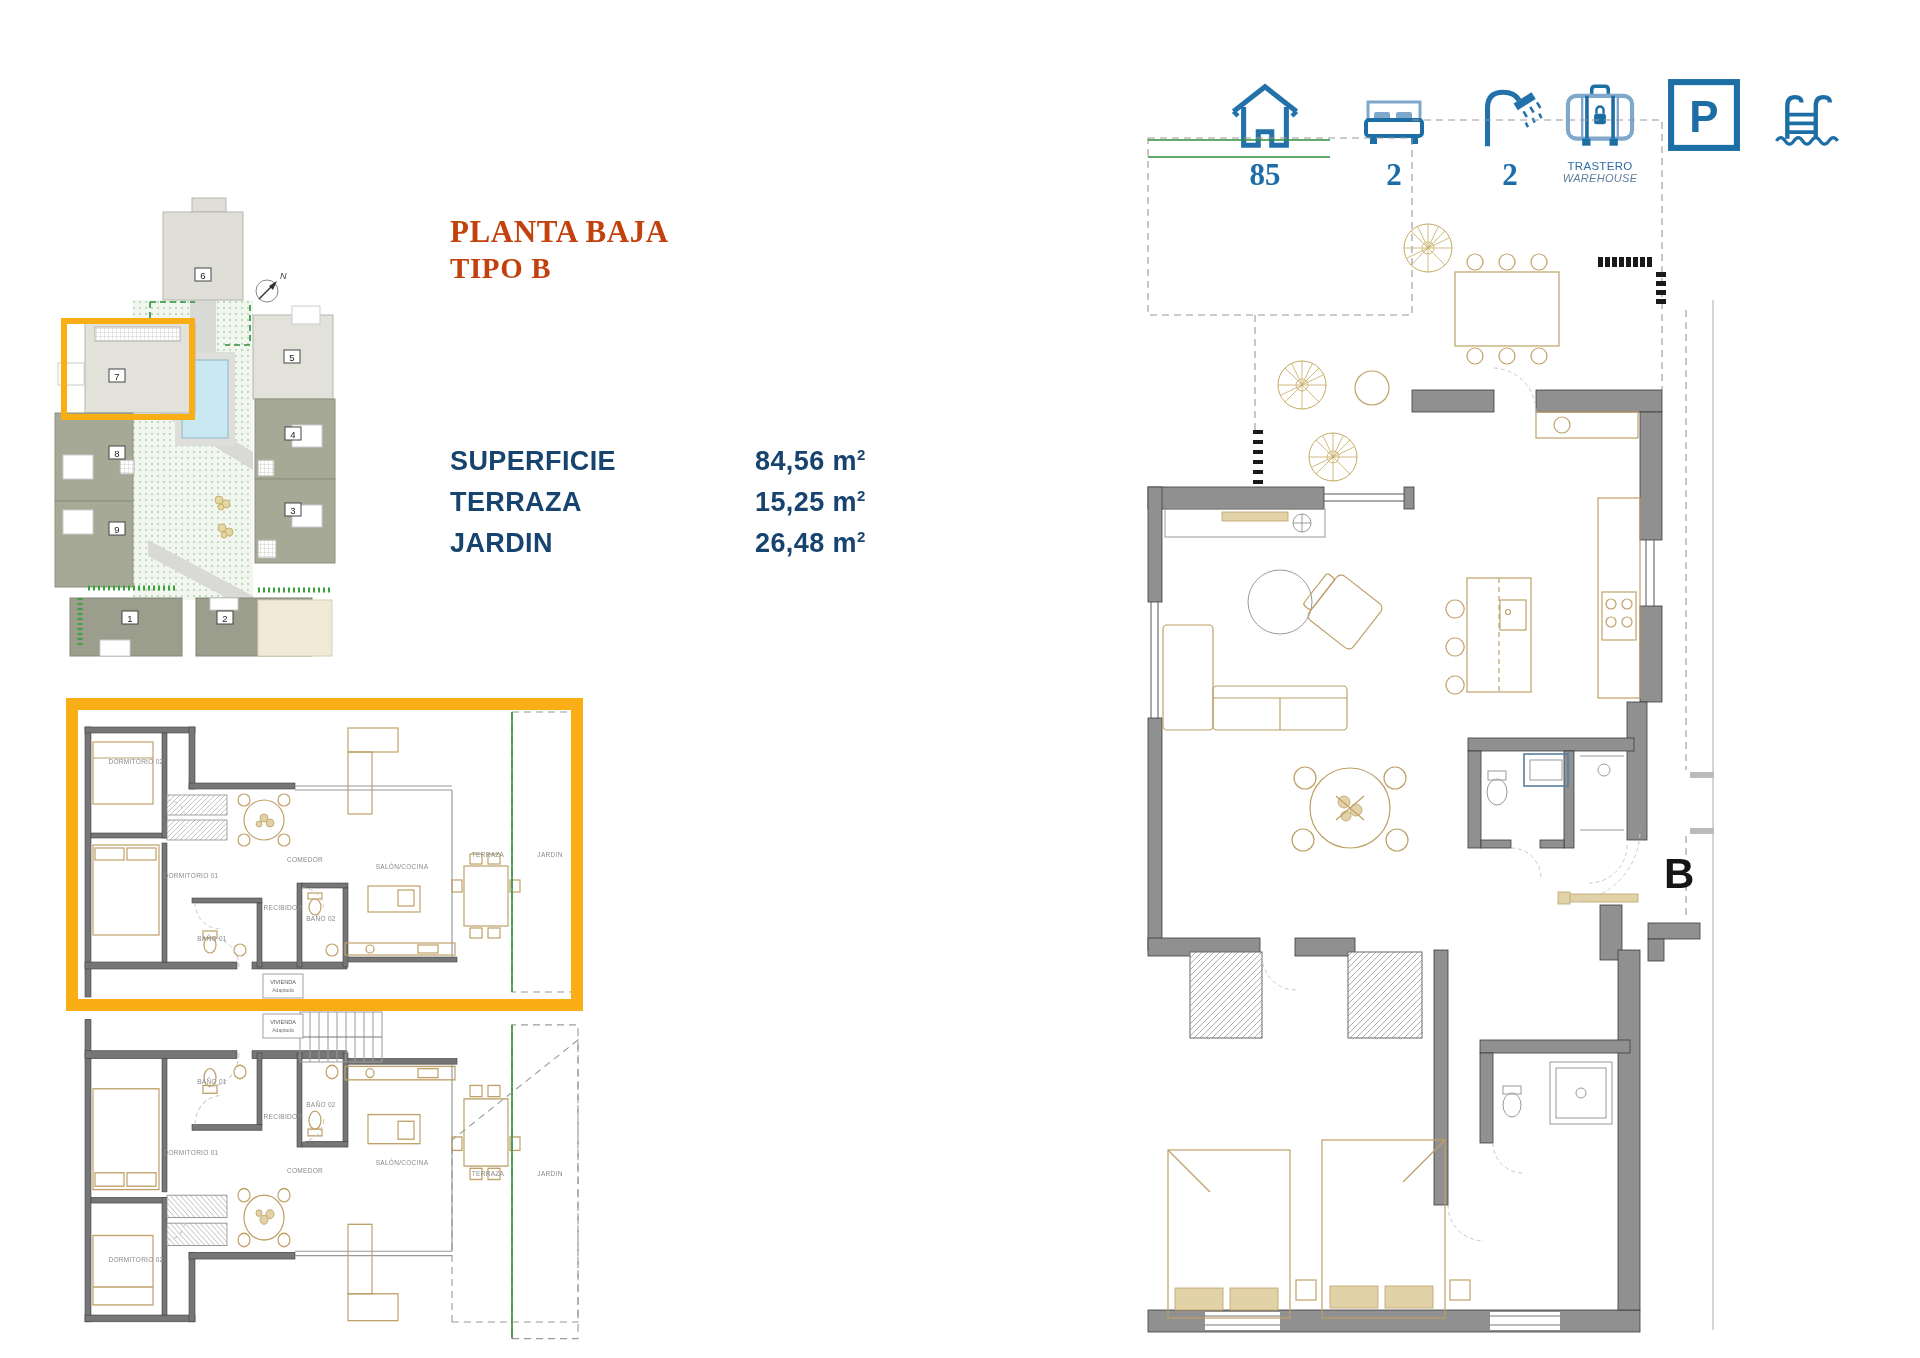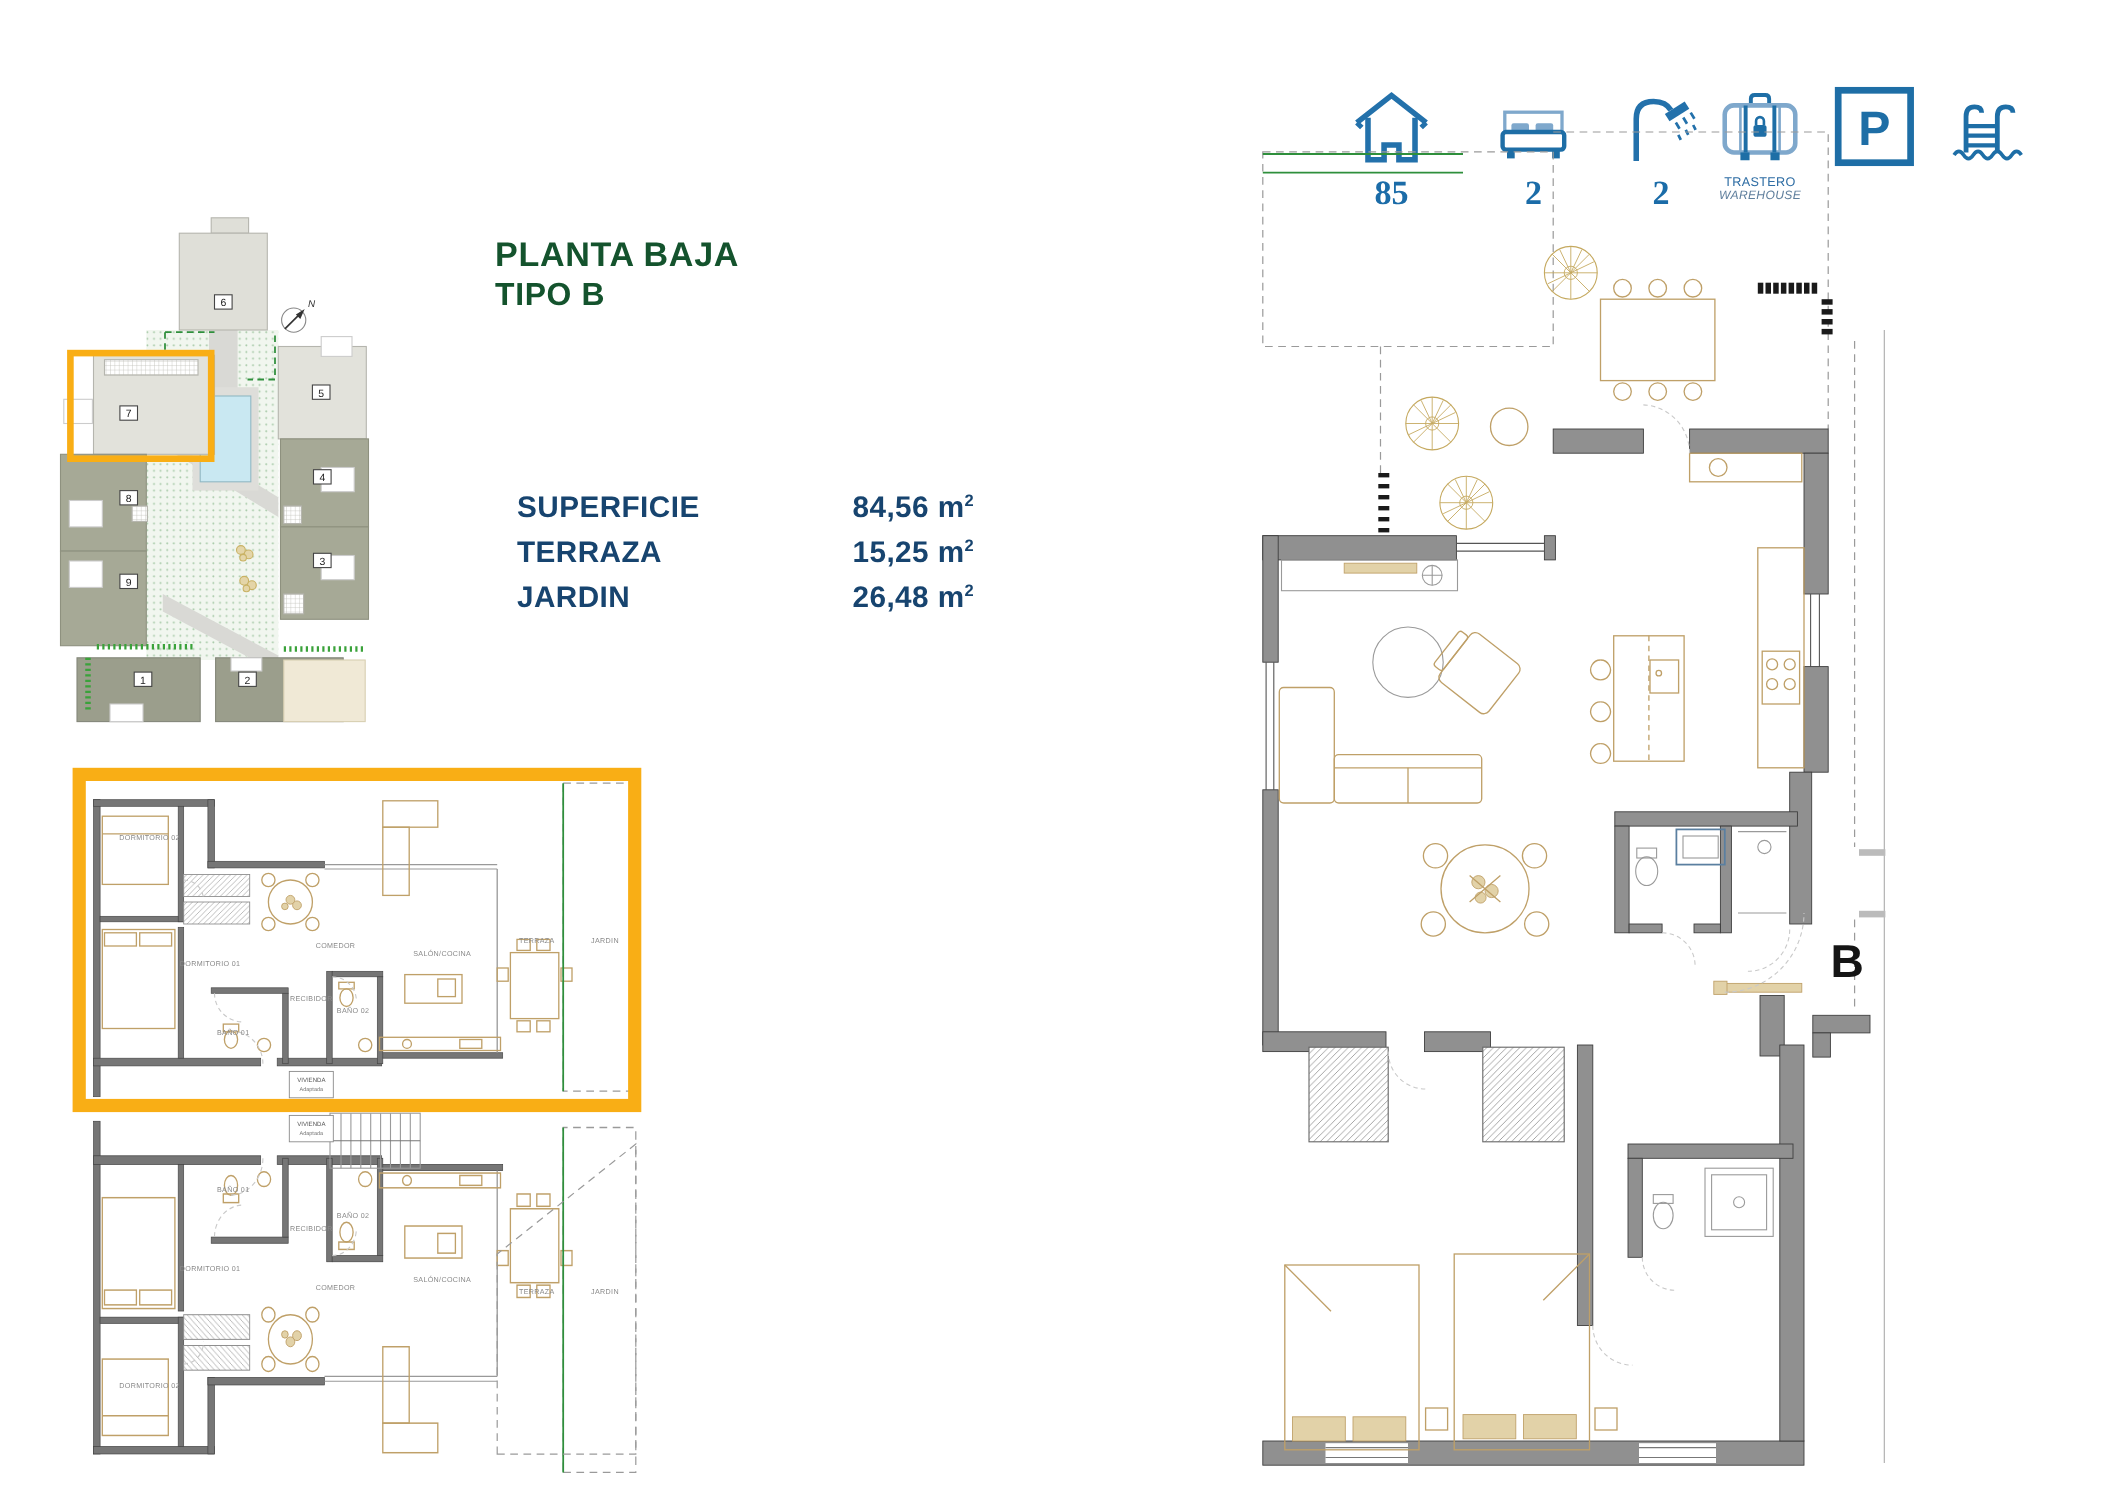--- a/index.html
+++ b/index.html
@@ -1,25 +1,25 @@
 <!DOCTYPE html>
 <html><head>
 <meta charset="utf-8">
 <style>
   html,body{margin:0;padding:0;background:#ffffff;}
   body{width:1920px;height:1358px;position:relative;overflow:hidden;
        font-family:"Liberation Sans",sans-serif;}
   .abs{position:absolute;}
   
-  .title-block{left:450px;top:214px;color:#14532d;}
+  .title-block{left:450px;top:214px;color:#c2410c;font-family:Liberation Serif, serif;}
   .title-line1{font-size:31px;font-weight:bold;letter-spacing:.6px;}
   .title-line2{font-size:29px;font-weight:bold;letter-spacing:.6px;margin-top:2px;}
   .specs{left:450px;top:446px;color:#17446F;}
   .spec-row{height:41px;display:flex;align-items:flex-start;}
-  .spec-label{display:inline-block;width:305px;font-size:27px;font-weight:bold;letter-spacing:.4px;margin-left:20px;}
+  .spec-label{display:inline-block;width:305px;font-size:27px;font-weight:bold;letter-spacing:.4px;}
   .spec-value{font-size:27px;font-weight:bold;letter-spacing:.4px;}
   .spec-value sup{font-size:15px;}
   
   .stat{position:absolute;top:66px;width:120px;text-align:center;color:#1B6CA8;}
   .icon-box{height:88px;display:flex;align-items:flex-end;justify-content:center;}
   .stat-num{font-size:31px;font-weight:bold;margin-top:3px;font-family:Liberation Serif, serif;}
   .stat-cap1{font-size:11.5px;color:#2E6DA4;margin-top:6px;letter-spacing:.3px;}
   .stat-cap2{font-size:11px;color:#5E7E9C;font-style:italic;letter-spacing:.3px;}
   
   svg text{font-family:"Liberation Sans",sans-serif;}

